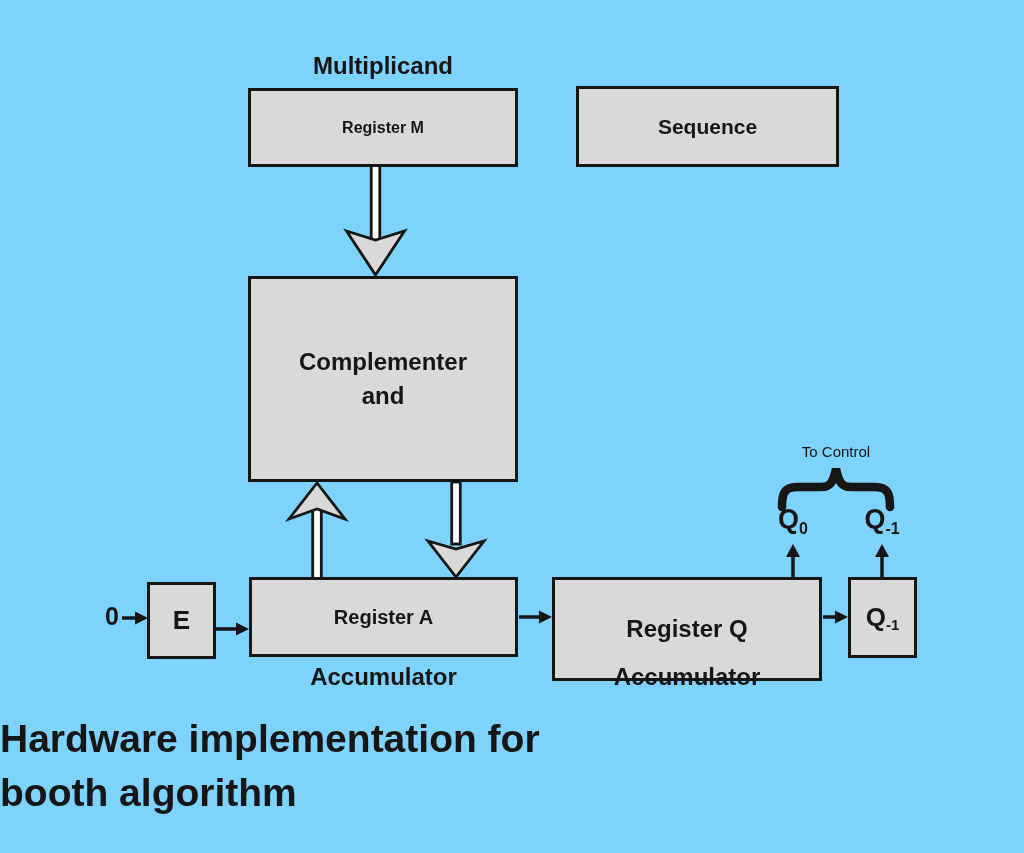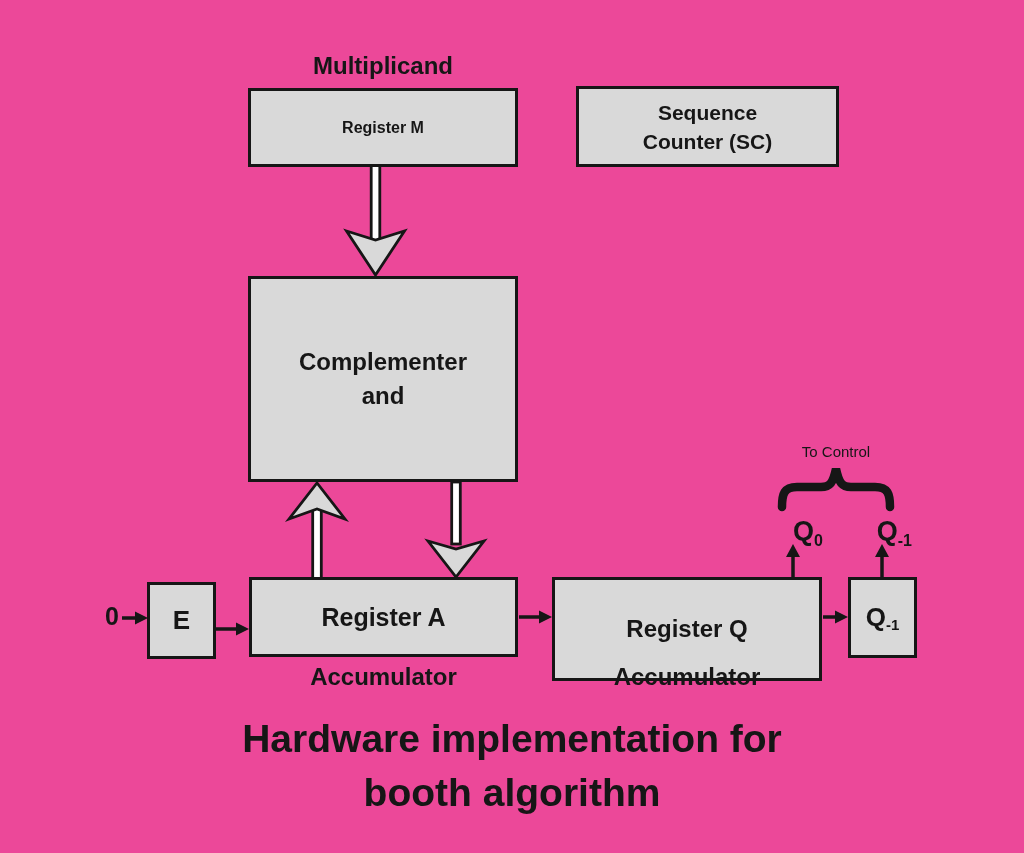--- a/index.html
+++ b/index.html
@@ -4,21 +4,21 @@
 <style>
   html, body {
     margin: 0;
     padding: 0;
     background: #ffffff;
   }
   .canvas {
     position: relative;
     width: 1024px;
     height: 853px;
-    background: #ec4899;
+    background: #7dd3fc;
     font-family: "Liberation Sans", sans-serif;
     color: #161616;
     overflow: hidden;
   }
   .overlay {
     position: absolute;
     left: 0; top: 0;
     width: 1024px; height: 853px;
     pointer-events: none;
   }
@@ -31,21 +31,21 @@
     flex-direction: column;
     align-items: center;
     justify-content: center;
     text-align: center;
     font-weight: 700;
   }
   .box-register-m    { left: 248px; top: 88px;  width: 270px; height: 79px;  font-size: 16px; }
   .box-seq-counter   { left: 576px; top: 86px;  width: 263px; height: 81px;  font-size: 21px; line-height: 29px; }
   .box-complementer  { left: 248px; top: 276px; width: 270px; height: 206px; font-size: 24px; line-height: 34px; }
   .box-e             { left: 147px; top: 582px; width: 69px;  height: 77px;  font-size: 26px; }
-  .box-register-a    { left: 249px; top: 577px; width: 269px; height: 80px;  font-size: 25px; }
+  .box-register-a    { left: 249px; top: 577px; width: 269px; height: 80px;  font-size: 20px; }
   .box-register-q    { left: 552px; top: 577px; width: 270px; height: 104px;  font-size: 24px; }
   .box-q-minus-1     { left: 848px; top: 577px; width: 69px;  height: 81px;  font-size: 26px; flex-direction: row; }
 
   .caption {
     position: absolute;
     text-align: center;
     font-weight: 700;
     font-size: 24px;
   }
   .cap-multiplicand { left: 248px; top: 52px;  width: 270px; }
@@ -61,40 +61,38 @@
   .lbl-to-control {
     position: absolute;
     left: 766px; top: 443px; width: 140px;
     text-align: center;
     font-weight: 400; font-size: 15px;
   }
   .q-label {
     position: absolute;
     top: 504px;
     width: 60px;
-    text-align: right;
+    text-align: center;
     font-weight: 700;
     font-size: 27px;
-    margin-top: 12px;
   }
   .q-label-0  { left: 763px; }
   .q-label-m1 { left: 852px; }
   .sub {
     font-size: 16px;
     font-weight: 700;
     display: inline-block;
     transform: translateY(6px);
   }
   .box-q-minus-1 .sub { font-size: 15px; transform: translateY(7px); }
 
   .title {
     position: absolute;
     left: 0; top: 712px;
     width: 1024px;
-    text-align: center;
     font-weight: 700;
     font-size: 39px;
     line-height: 54px;
   }
 </style>
 </head>
 <body>
 
 <div class="canvas">
 
@@ -149,21 +147,20 @@
   </svg>
 
   <div class="caption cap-multiplicand">Multiplicand</div>
 
   <div class="box box-register-m">
     <span>Register M</span>
   </div>
 
   <div class="box box-seq-counter">
     <span>Sequence</span>
-    <span>Counter (SC)</span>
   </div>
 
   <div class="box box-complementer">
     <span>Complementer</span>
     <span>and</span>
   </div>
 
   <div class="lbl-zero">0</div>
 
   <div class="box box-e">

